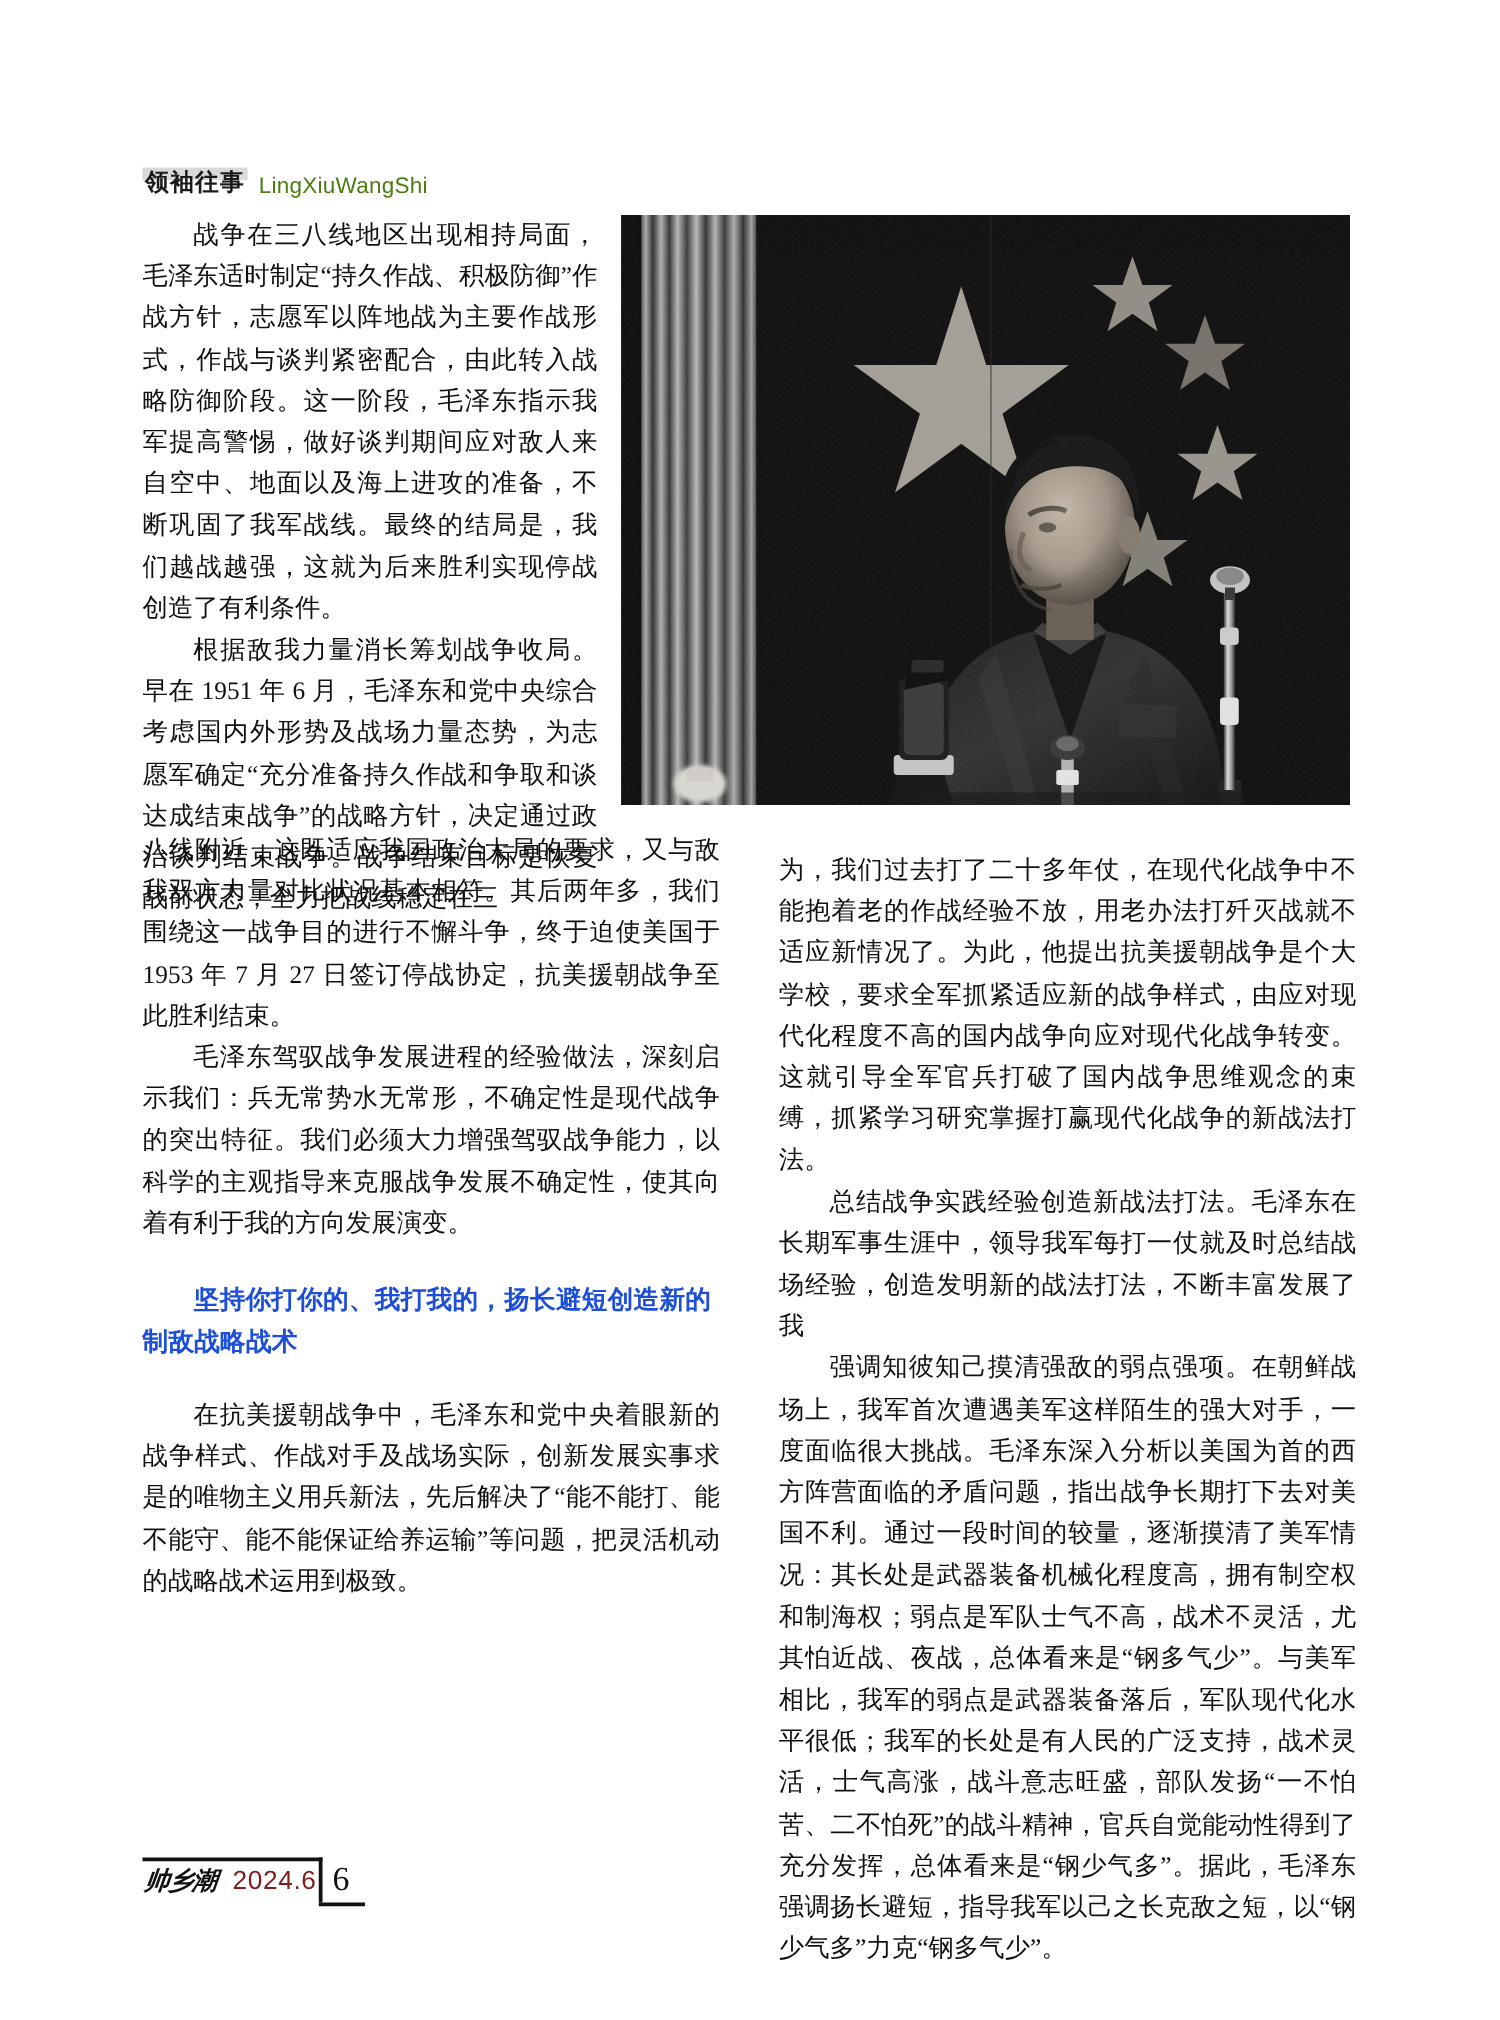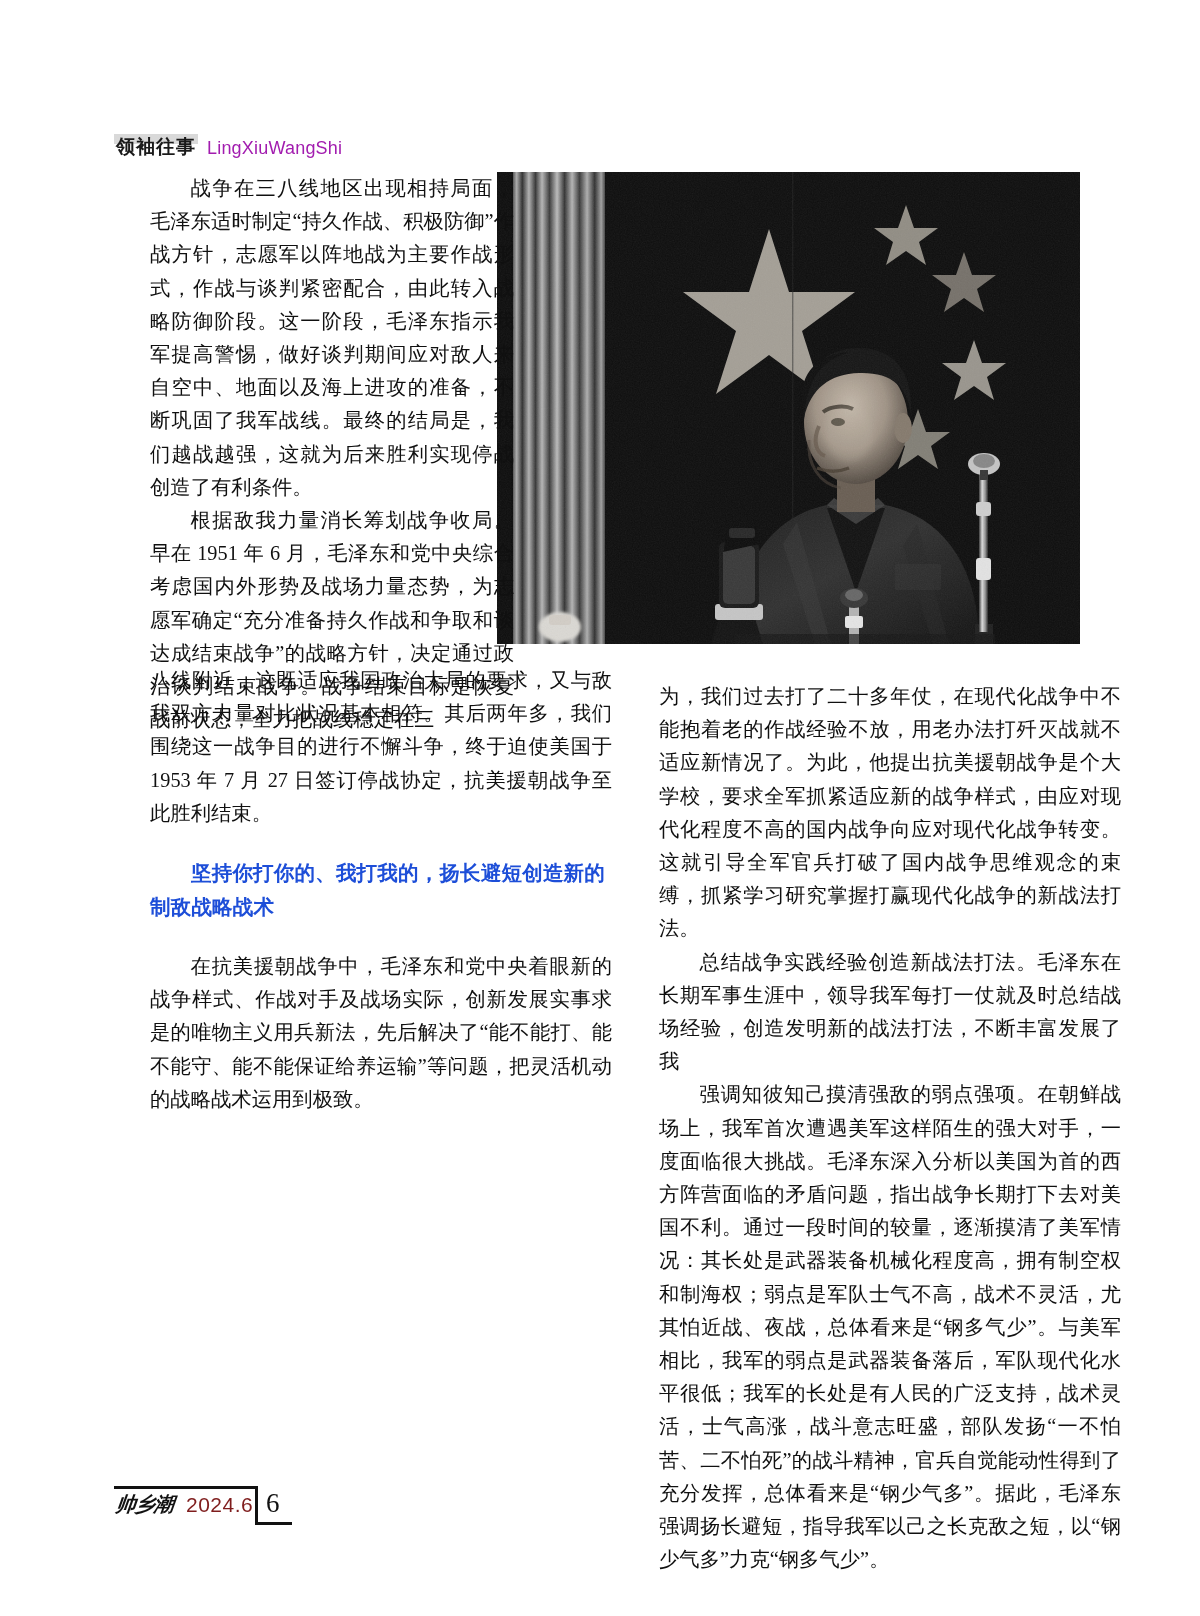--- a/index.html
+++ b/index.html
@@ -44,37 +44,36 @@
     line-height: 1;
     padding: 3px 2px 2px 2px;
     background: linear-gradient(to bottom,
                 #d9d9d9 0%, #d9d9d9 42%,
                 rgba(255,255,255,0) 42%, rgba(255,255,255,0) 100%);
     white-space: nowrap;
   }
   .rh-py {
     font-family: "Liberation Sans", "DejaVu Sans", sans-serif;
     font-size: 18px;
-    color: #a21caf;
+    color: #4d7c0f;
     line-height: 1;
     padding-bottom: 1px;
     letter-spacing: 0.2px;
     white-space: nowrap;
   }
 
   
   .col {
     position: absolute;
     font-size: 20.3px;
     line-height: 33.2px;
     text-align: justify;
     text-justify: inter-ideograph;
     color: #101010;
     letter-spacing: 0.05px;
-    margin-left: 36px;
   }
   .col p {
     margin: 0;
     text-indent: 2em;
   }
   .col p.noindent { text-indent: 0; }
 
   
   #left-col-top {
     left: 114px;
@@ -327,20 +326,21 @@
     </svg>
   </div>
 
   <div class="col" id="left-col-top">
     <p>战争在三八线地区出现相持局面，毛泽东适时制定“持久作战、积极防御”作战方针，志愿军以阵地战为主要作战形式，作战与谈判紧密配合，由此转入战略防御阶段。这一阶段，毛泽东指示我军提高警惕，做好谈判期间应对敌人来自空中、地面以及海上进攻的准备，不断巩固了我军战线。最终的结局是，我们越战越强，这就为后来胜利实现停战创造了有利条件。</p>
     <p><span>根据敌我力量消长筹划战争收局。</span><span>早在 1951 年 6 月，毛泽东和党中央综合考虑国内外形势及战场力量态势，为志愿军确定“充分准备持久作战和争取和谈达成结束战争”的战略方针，决定通过政治谈判结束战争。战争结束目标是恢复战前状态，全力把战线稳定在三</span></p>
   </div>
 
   <div class="col" id="left-col-rest">
     <p class="noindent">八线附近，这既适应我国政治大局的要求，又与敌我双方力量对比状况基本相符。其后两年多，我们围绕这一战争目的进行不懈斗争，终于迫使美国于 1953 年 7 月 27 日签订停战协定，抗美援朝战争至此胜利结束。</p>
+    <p>毛泽东驾驭战争发展进程的经验做法，深刻启示我们：兵无常势水无常形，不确定性是现代战争的突出特征。我们必须大力增强驾驭战争能力，以科学的主观指导来克服战争发展不确定性，使其向着有利于我的方向发展演变。</p>
     <h2 class="section-head">坚持你打你的、我打我的，扬长避短创造新的制敌战略战术</h2>
     <p>在抗美援朝战争中，毛泽东和党中央着眼新的战争样式、作战对手及战场实际，创新发展实事求是的唯物主义用兵新法，先后解决了“能不能打、能不能守、能不能保证给养运输”等问题，把灵活机动的战略战术运用到极致。</p>
   </div>
 
   <div class="col" id="right-col">
     <p class="noindent">为，我们过去打了二十多年仗，在现代化战争中不能抱着老的作战经验不放，用老办法打歼灭战就不适应新情况了。为此，他提出抗美援朝战争是个大学校，要求全军抓紧适应新的战争样式，由应对现代化程度不高的国内战争向应对现代化战争转变。这就引导全军官兵打破了国内战争思维观念的束缚，抓紧学习研究掌握打赢现代化战争的新战法打法。</p>
     <p>总结战争实践经验创造新战法打法。毛泽东在长期军事生涯中，领导我军每打一仗就及时总结战场经验，创造发明新的战法打法，不断丰富发展了我</p>
     <p>强调知彼知己摸清强敌的弱点强项。在朝鲜战场上，我军首次遭遇美军这样陌生的强大对手，一度面临很大挑战。毛泽东深入分析以美国为首的西方阵营面临的矛盾问题，指出战争长期打下去对美国不利。通过一段时间的较量，逐渐摸清了美军情况：其长处是武器装备机械化程度高，拥有制空权和制海权；弱点是军队士气不高，战术不灵活，尤其怕近战、夜战，总体看来是“钢多气少”。与美军相比，我军的弱点是武器装备落后，军队现代化水平很低；我军的长处是有人民的广泛支持，战术灵活，士气高涨，战斗意志旺盛，部队发扬“一不怕苦、二不怕死”的战斗精神，官兵自觉能动性得到了充分发挥，总体看来是“钢少气多”。据此，毛泽东强调扬长避短，指导我军以己之长克敌之短，以“钢少气多”力克“钢多气少”。</p>
   </div>
 

